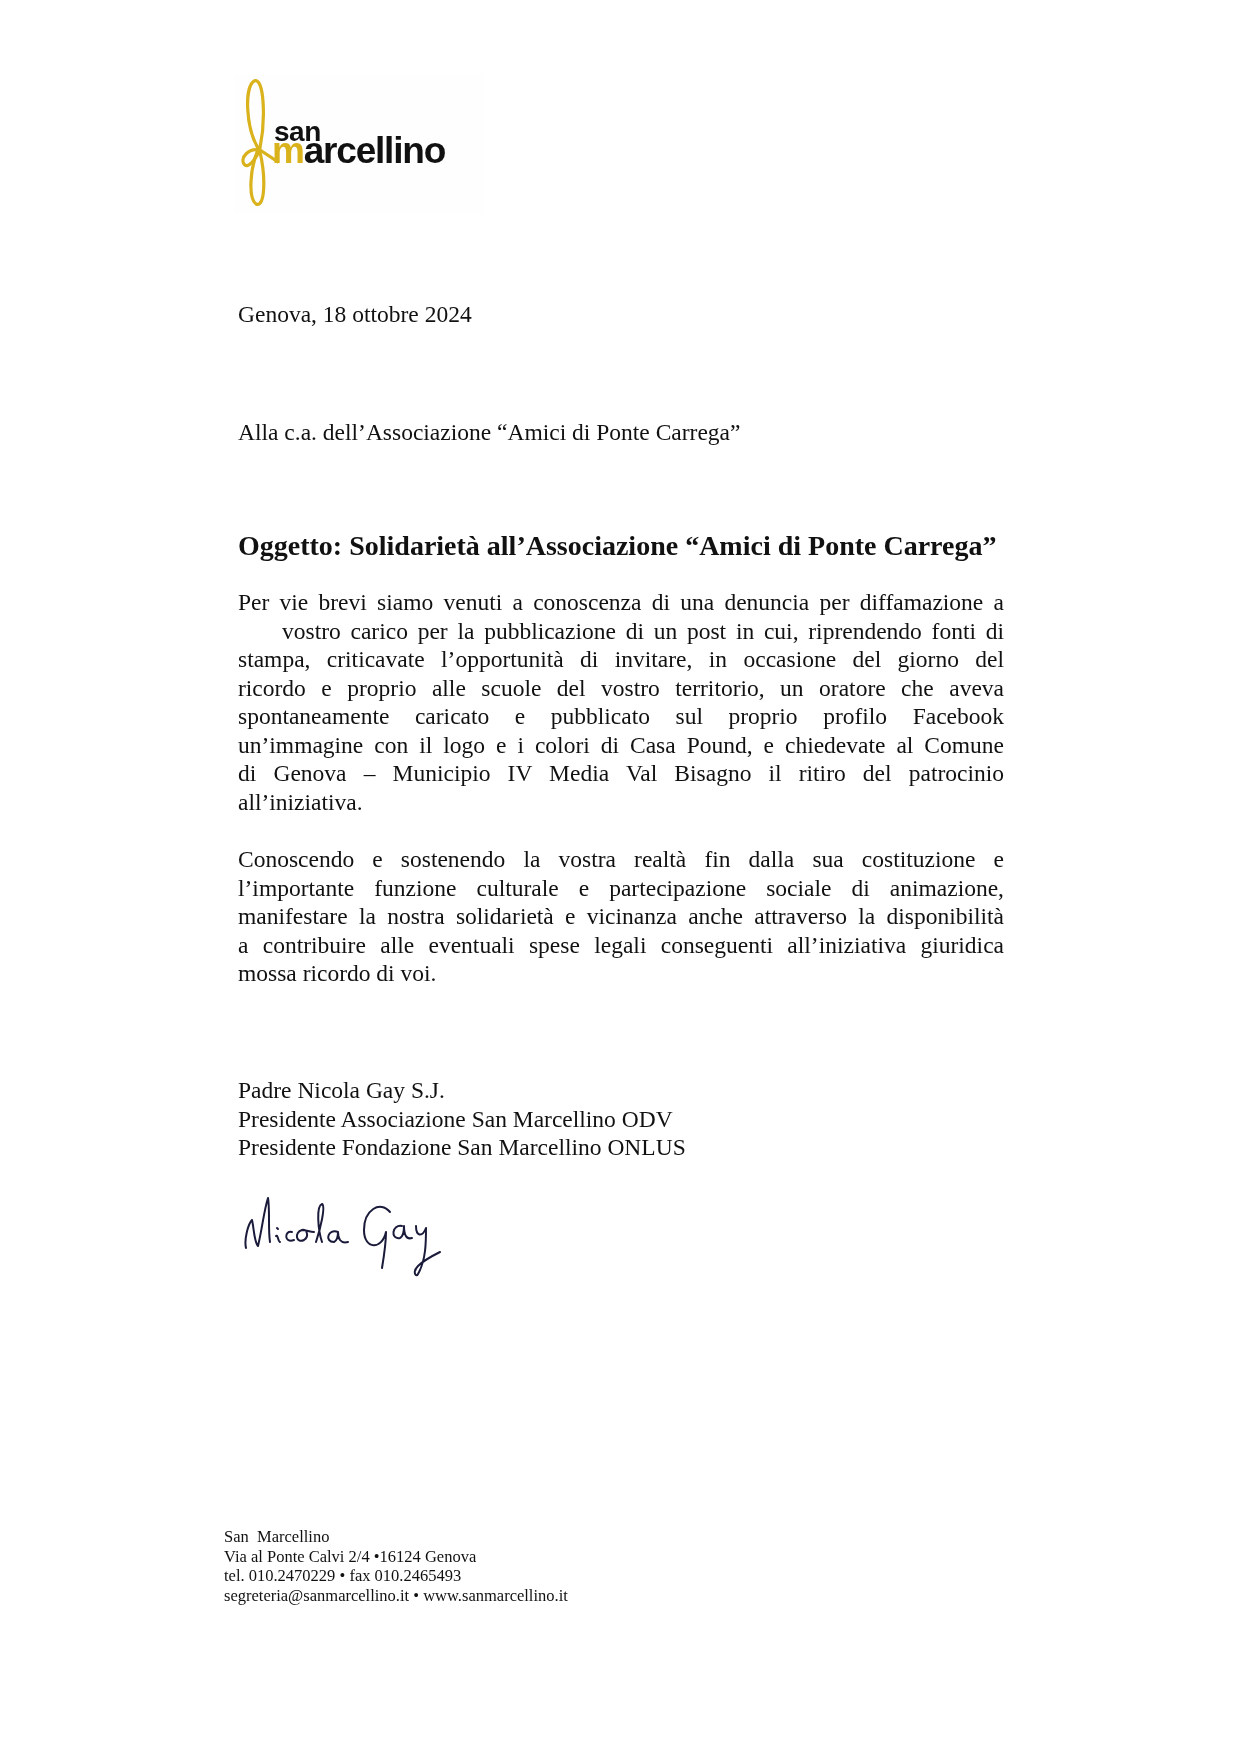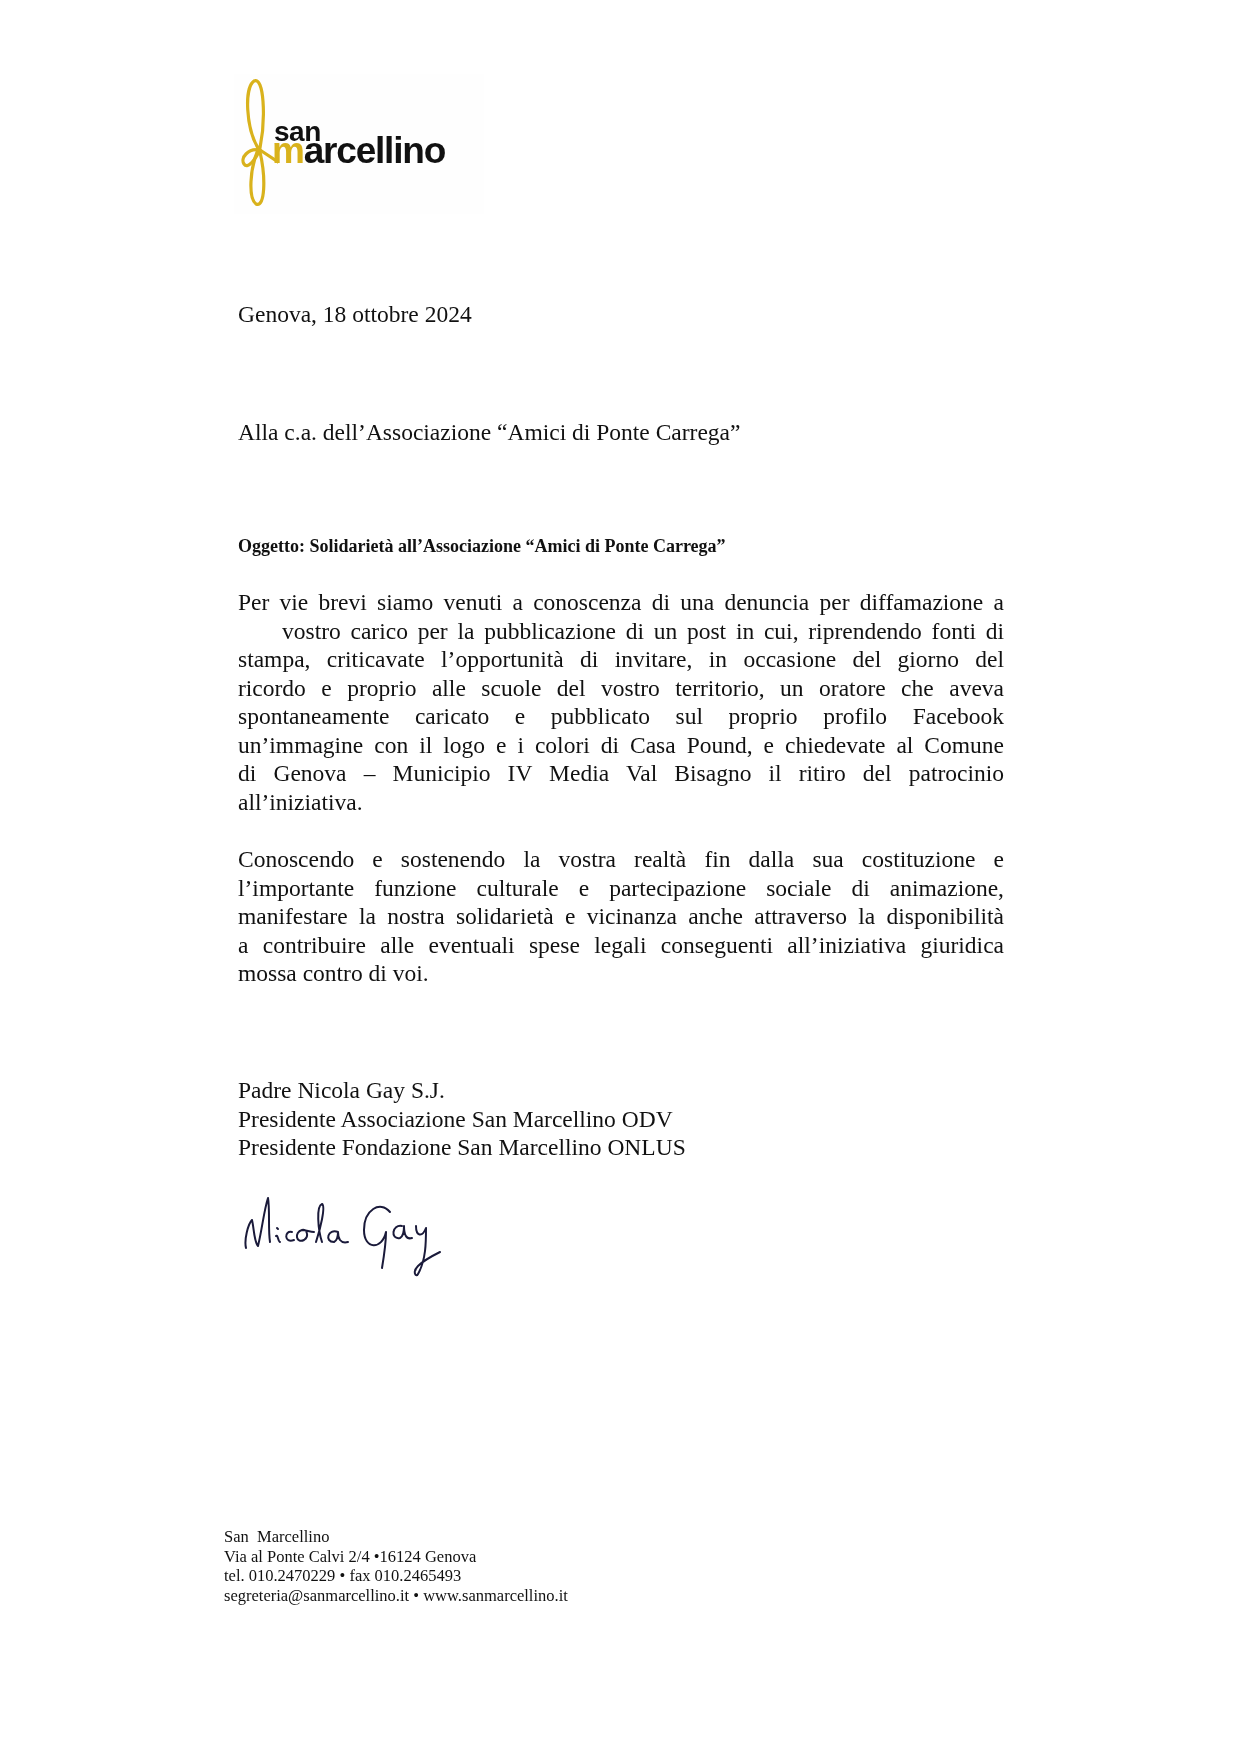--- a/index.html
+++ b/index.html
@@ -66,21 +66,21 @@
       position: absolute;
       left: 238px;
       font-size: 23.5px;
       line-height: 28.5px;
     }
     .date { top: 300px; }
     .recipient { top: 418px; text-align: center; }
     .subject {
       top: 532px;
       font-weight: bold;
-      font-size: 18px;
+      font-size: 28px;
     }
     .para {
       width: 766px;
     }
     .para .line {
       display: block;
       text-align: justify;
       text-align-last: justify;
       white-space: nowrap;
       height: 28.5px;
@@ -146,21 +146,21 @@
     <span class="line" style="white-space: normal;">un’immagine con il logo e i colori di Casa Pound, e chiedevate al Comune</span>
     <span class="line" style="white-space: normal;">di Genova – Municipio IV Media Val Bisagno il ritiro del patrocinio</span>
     <span class="line last" style="white-space: normal;">all’iniziativa.</span>
   </div>
 
   <div class="block para p2">
     <span class="line" style="white-space: normal;">Conoscendo e sostenendo la vostra realtà fin dalla sua costituzione e</span>
     <span class="line" style="white-space: normal;">l’importante funzione culturale e partecipazione sociale di animazione,</span>
     <span class="line" style="white-space: normal;">manifestare la nostra solidarietà e vicinanza anche attraverso la disponibilità</span>
     <span class="line" style="white-space: normal;">a contribuire alle eventuali spese legali conseguenti all’iniziativa giuridica</span>
-    <span class="line last" style="white-space: normal;">mossa contro di voi.</span>
+    <span class="line last" style="white-space: normal;">mossa ricordo di voi.</span>
   </div>
 
   <div class="block sign-block">
     <div>Padre Nicola Gay S.J.</div>
     <div>Presidente Associazione San Marcellino ODV</div>
     <div>Presidente Fondazione San Marcellino ONLUS</div>
   </div>
 
   <svg class="signature" width="230" height="90" viewBox="0 0 230 90">
     <g fill="none" stroke="#1a1a3a" stroke-width="2" stroke-linecap="round" stroke-linejoin="round">

